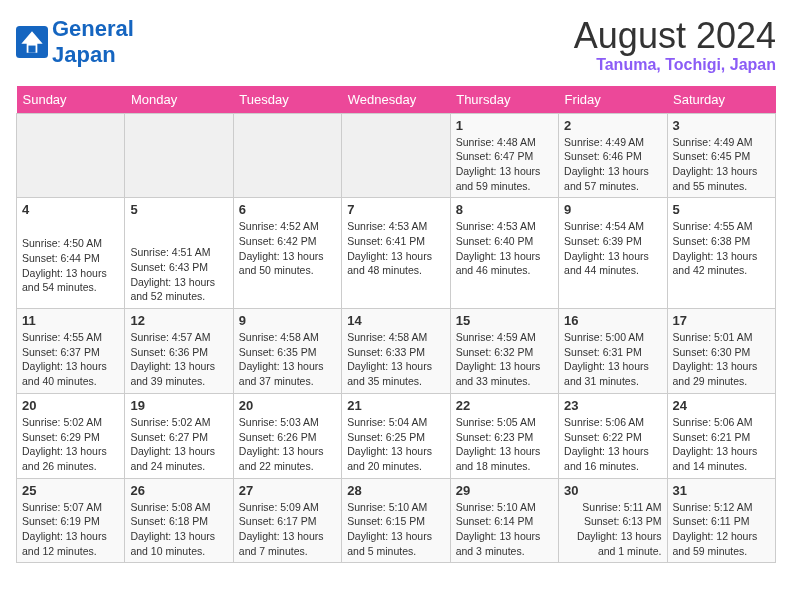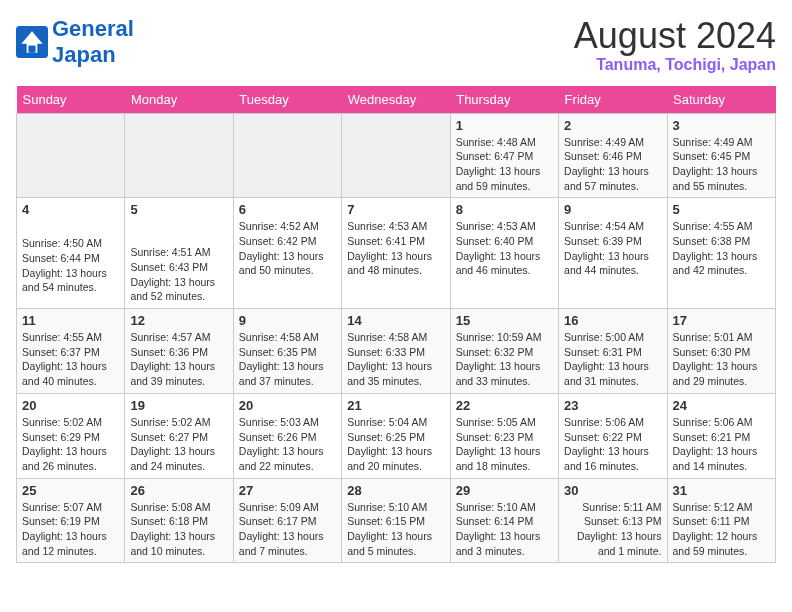--- a/index.html
+++ b/index.html
@@ -226,21 +226,21 @@
         </td>
         <td>
           <span class="day-num">14</span>
           <div class="cell-content" style="white-space: pre-wrap;">Sunrise: 4:58 AM
 Sunset: 6:33 PM
 Daylight: 13 hours
 and 35 minutes.</div>
         </td>
         <td>
           <span class="day-num">15</span>
-          <div class="cell-content" style="white-space: pre-wrap;">Sunrise: 10:59 AM
+          <div class="cell-content" style="white-space: pre-wrap;">Sunrise: 4:59 AM
 Sunset: 6:32 PM
 Daylight: 13 hours
 and 33 minutes.</div>
         </td>
         <td>
           <span class="day-num">16</span>
           <div class="cell-content" style="white-space: pre-wrap;">Sunrise: 5:00 AM
 Sunset: 6:31 PM
 Daylight: 13 hours
 and 31 minutes.</div>

